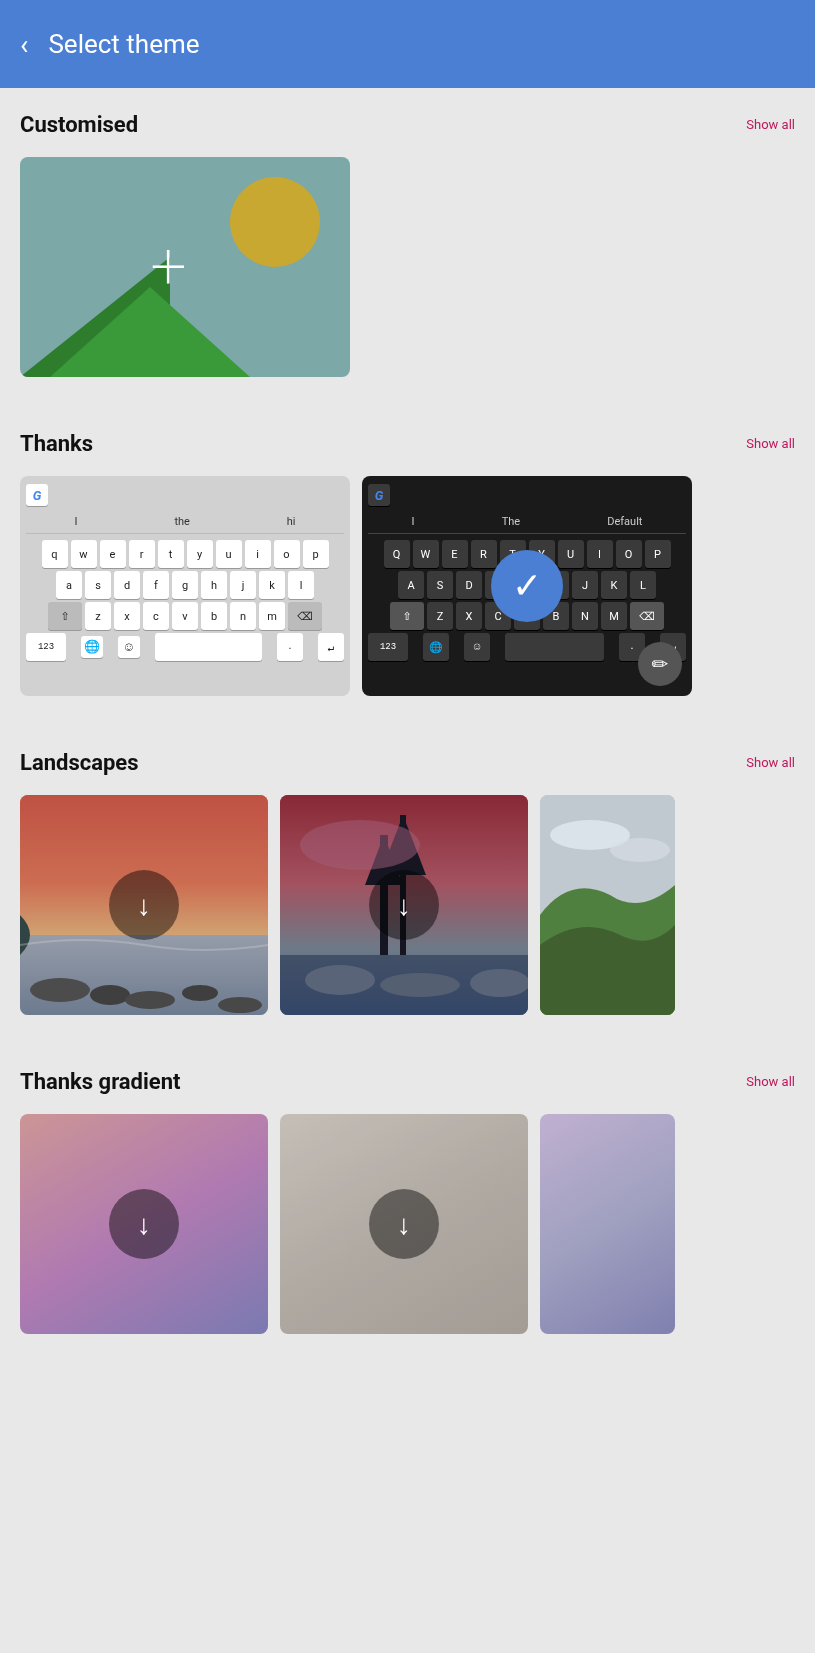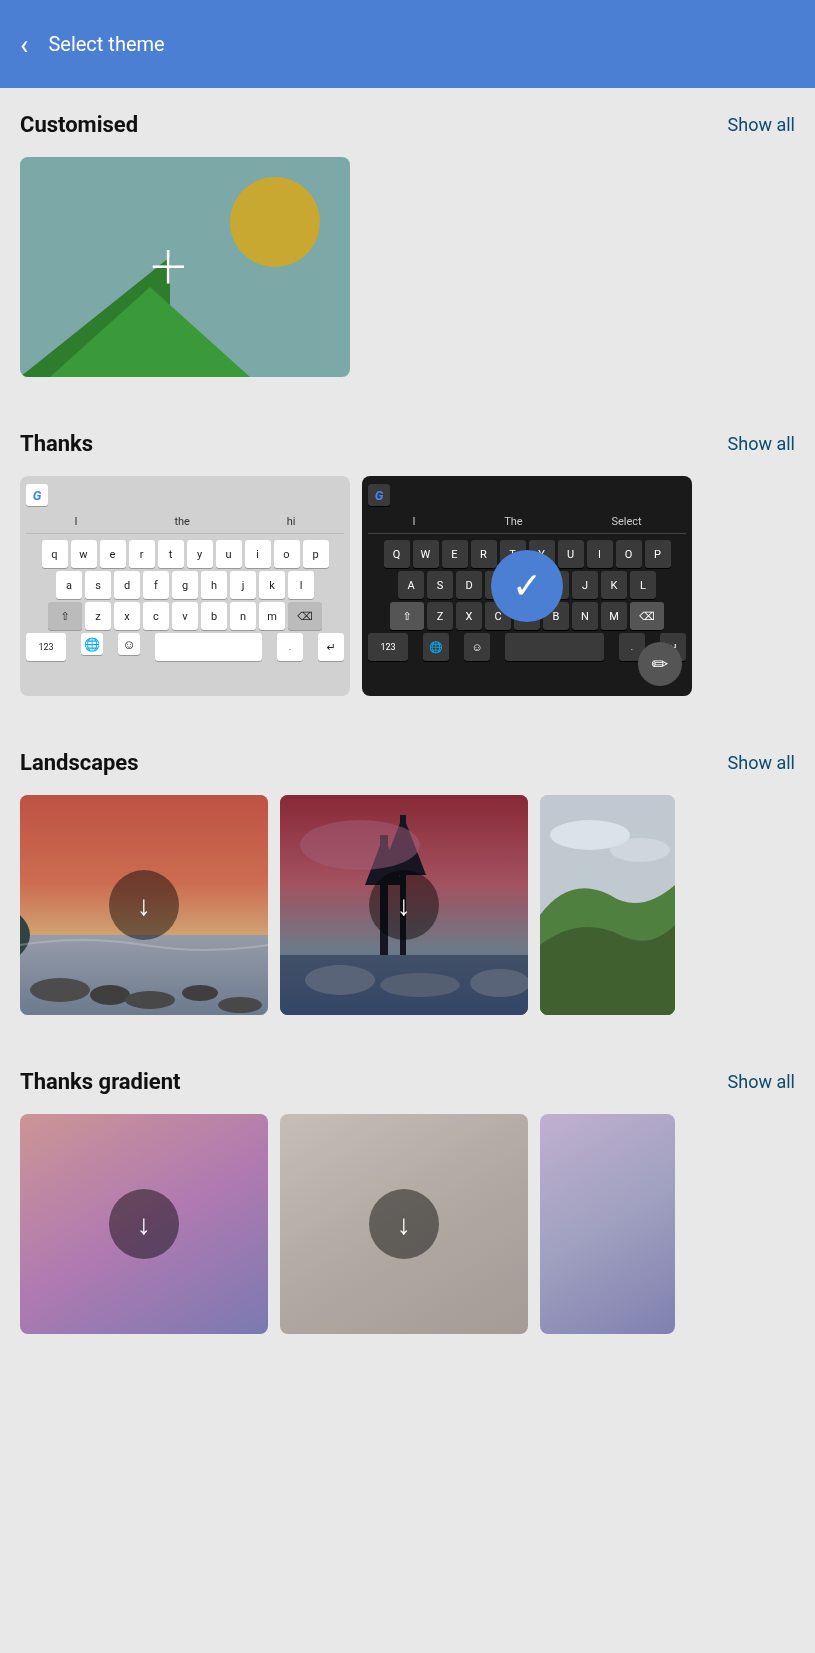--- a/index.html
+++ b/index.html
@@ -20,43 +20,43 @@
       padding: 0 20px;
       gap: 20px;
     }
     .back-arrow {
       color: white;
       font-size: 28px;
       cursor: pointer;
     }
     .header-title {
       color: white;
-      font-size: 20px;
+      font-size: 26px;
       font-weight: 400;
     }
 
     
     .section {
       padding: 24px 20px 10px 20px;
     }
     .section-header {
       display: flex;
       justify-content: space-between;
       align-items: center;
       margin-bottom: 20px;
     }
     .section-title {
       font-size: 22px;
       font-weight: 700;
       color: #111;
       text-align: center;
     }
     .show-all {
-      font-size: 18px;
-      color: #0c4a6e;
+      font-size: 13px;
+      color: #be185d;
       cursor: pointer;
     }
 
     
     .theme-row {
       display: flex;
       gap: 12px;
       overflow: hidden;
     }
 
@@ -172,21 +172,22 @@
       width: 34px;
     }
     .kbd-key-light.del {
       background: #bbb;
       width: 34px;
     }
     .kbd-bottom-row {
       display: flex;
       gap: 15px;
       justify-content: center;
-      align-items: flex-start;
+      align-items: center;
+      font-family: Liberation Mono, monospace;
     }
     .kbd-spacebar-light {
       background: white;
       border-radius: 3px;
       flex: 1;
       height: 28px;
       max-width: 130px;
       box-shadow: 0 1px 0 #999;
     }
     .kbd-google-icon {
@@ -451,21 +452,21 @@
     <div class="keyboard-card">
       <div class="kbd-dark">
         <div style="display:flex; align-items:center; gap:4px; padding-bottom:4px;">
           <div class="kbd-google-icon" style="background:#3a3a3a; box-shadow: 0 1px 0 #000;">
             <span class="g-letter">G</span>
           </div>
         </div>
         <div class="kbd-sugg-dark">
           <span class="kbd-suggest-text-dark">I</span>
           <span class="kbd-suggest-text-dark">The</span>
-          <span class="kbd-suggest-text-dark">Select</span>
+          <span class="kbd-suggest-text-dark">Default</span>
         </div>
         <div class="kbd-row">
           <div class="kbd-key-dark">Q</div>
             <div class="kbd-key-dark">W</div>
             <div class="kbd-key-dark">E</div>
             <div class="kbd-key-dark">R</div>
             <div class="kbd-key-dark">T</div>
             <div class="kbd-key-dark">Y</div>
             <div class="kbd-key-dark">U</div>
             <div class="kbd-key-dark">I</div>

